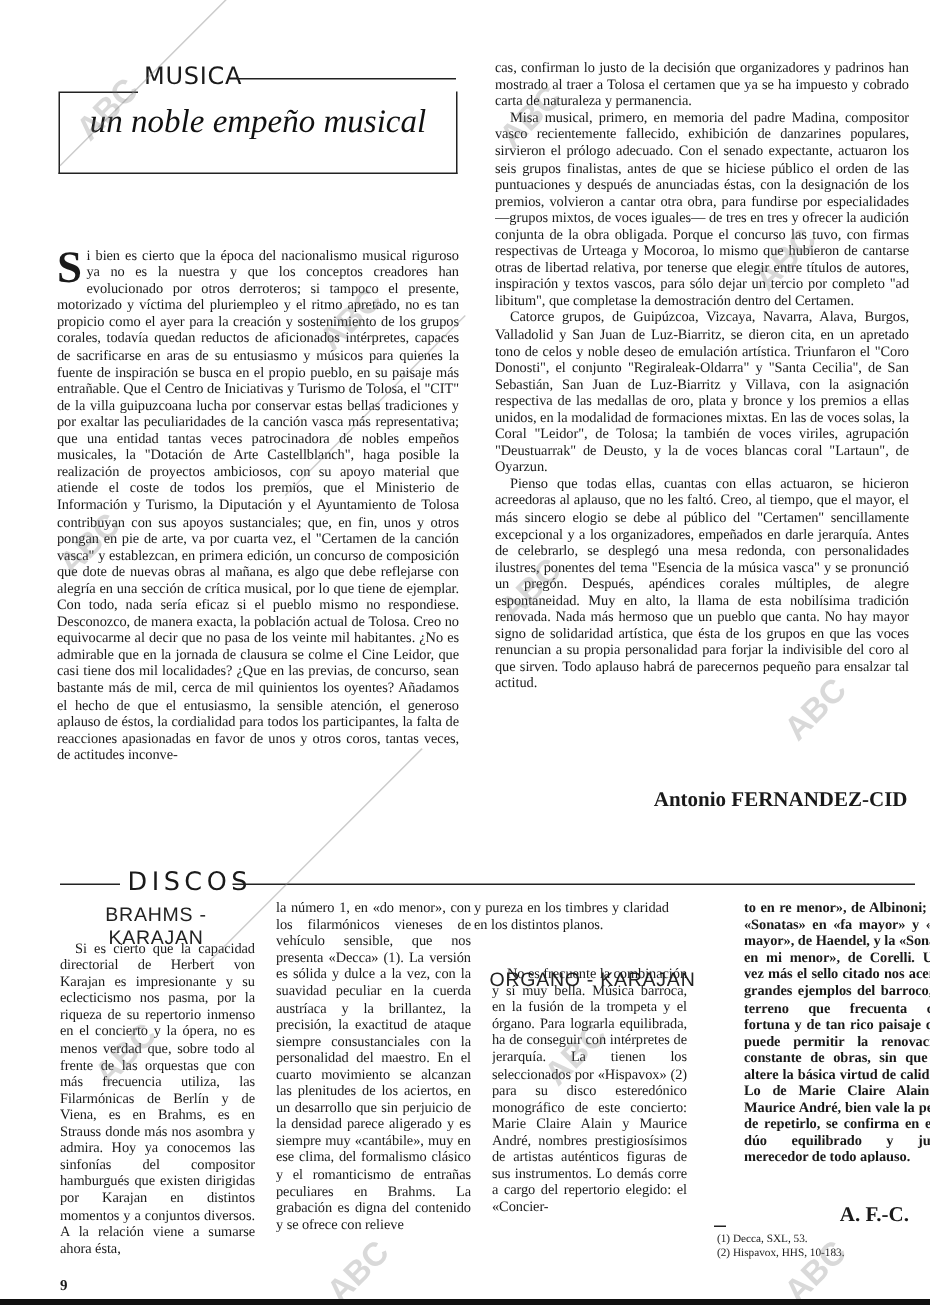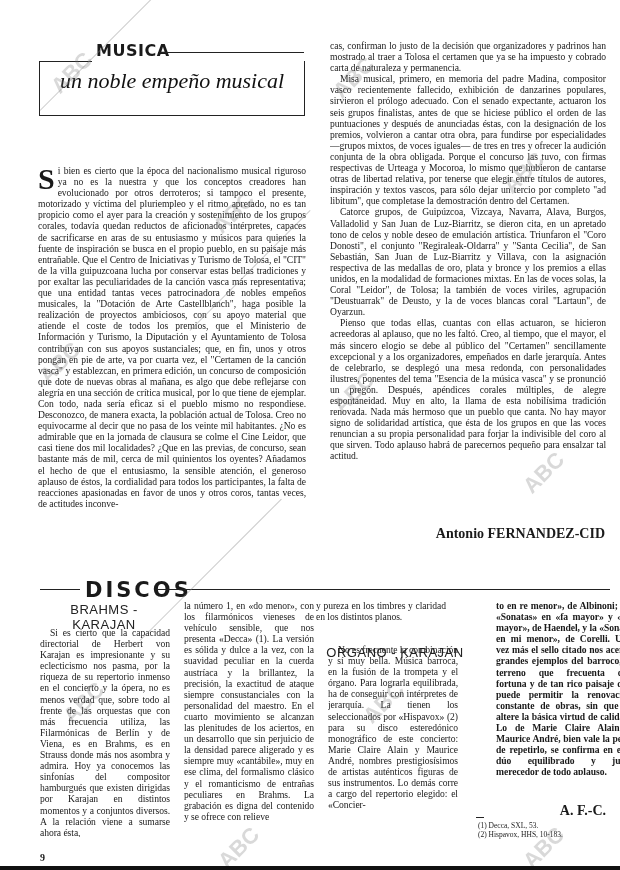--- a/index.html
+++ b/index.html
@@ -1,21 +1,21 @@
 <!DOCTYPE html>
 <html><head>
 <meta charset="utf-8">
 <style>
   html,body{margin:0;padding:0;}
   body{width:620px;height:870px;background:#fff;position:relative;overflow:hidden;color:#1a1a1a;font-family:"Liberation Serif","DejaVu Serif",serif;}
   .abs{position:absolute;}
   .body-text{font-size:9.6px;line-height:11.1px;text-align:justify;letter-spacing:-0.05px;}
   .body-text p{margin:0;text-indent:10px;}
   .body-text p.noindent{text-indent:0;}
-  .section-label{font-family:"DejaVu Sans","Liberation Sans",sans-serif;font-weight:bold;font-size:16px;letter-spacing:0.5px;}
+  .section-label{font-family:"DejaVu Sans","Liberation Sans",sans-serif;font-weight:normal;font-size:16px;letter-spacing:0.5px;}
   .title-box{border:1.5px solid #222;border-top:none;}
   .title-text{font-family:"Liberation Serif",serif;font-style:italic;font-size:22px;line-height:26px;text-align:center;color:#111;}
   .rule{background:#222;height:1px;}
   .sub-head{font-family:"Liberation Sans","DejaVu Sans",sans-serif;font-size:13px;letter-spacing:0.5px;text-align:center;color:#222;}
   .dropcap{float:left;font-size:30px;line-height:24px;font-weight:bold;margin:2px 3px 0 0;}
   .signature{font-weight:bold;font-size:14px;text-align:right;}
   .watermark{position:absolute;font-family:"Liberation Sans",sans-serif;font-size:22px;color:rgba(120,120,120,0.28);transform:rotate(-45deg);font-weight:bold;pointer-events:none;}
   .wm-line{position:absolute;height:1px;background:rgba(140,140,140,0.45);transform-origin:left center;pointer-events:none;}
   .footnote{font-size:7.5px;line-height:9px;}
   .bottom-bar{position:absolute;left:0;bottom:0;width:620px;height:4px;background:#111;}
@@ -37,21 +37,21 @@
 
 <div class="abs body-text" style="left:330px;top:40px;width:276px;height:480px;overflow:hidden;">
   <p class="noindent">cas, confirman lo justo de la decisión que organizadores y padrinos han mostrado al traer a Tolosa el certamen que ya se ha impuesto y cobrado carta de naturaleza y permanencia.</p>
   <p>Misa musical, primero, en memoria del padre Madina, compositor vasco recientemente fallecido, exhibición de danzarines populares, sirvieron el prólogo adecuado. Con el senado expectante, actuaron los seis grupos finalistas, antes de que se hiciese público el orden de las puntuaciones y después de anunciadas éstas, con la designación de los premios, volvieron a cantar otra obra, para fundirse por especialidades —grupos mixtos, de voces iguales— de tres en tres y ofrecer la audición conjunta de la obra obligada. Porque el concurso las tuvo, con firmas respectivas de Urteaga y Mocoroa, lo mismo que hubieron de cantarse otras de libertad relativa, por tenerse que elegir entre títulos de autores, inspiración y textos vascos, para sólo dejar un tercio por completo "ad libitum", que completase la demostración dentro del Certamen.</p>
   <p>Catorce grupos, de Guipúzcoa, Vizcaya, Navarra, Alava, Burgos, Valladolid y San Juan de Luz-Biarritz, se dieron cita, en un apretado tono de celos y noble deseo de emulación artística. Triunfaron el "Coro Donosti", el conjunto "Regiraleak-Oldarra" y "Santa Cecilia", de San Sebastián, San Juan de Luz-Biarritz y Villava, con la asignación respectiva de las medallas de oro, plata y bronce y los premios a ellas unidos, en la modalidad de formaciones mixtas. En las de voces solas, la Coral "Leidor", de Tolosa; la también de voces viriles, agrupación "Deustuarrak" de Deusto, y la de voces blancas coral "Lartaun", de Oyarzun.</p>
   <p>Pienso que todas ellas, cuantas con ellas actuaron, se hicieron acreedoras al aplauso, que no les faltó. Creo, al tiempo, que el mayor, el más sincero elogio se debe al público del "Certamen" sencillamente excepcional y a los organizadores, empeñados en darle jerarquía. Antes de celebrarlo, se desplegó una mesa redonda, con personalidades ilustres, ponentes del tema "Esencia de la música vasca" y se pronunció un pregón. Después, apéndices corales múltiples, de alegre espontaneidad. Muy en alto, la llama de esta nobilísima tradición renovada. Nada más hermoso que un pueblo que canta. No hay mayor signo de solidaridad artística, que ésta de los grupos en que las voces renuncian a su propia personalidad para forjar la indivisible del coro al que sirven. Todo aplauso habrá de parecernos pequeño para ensalzar tal actitud.</p>
 </div>
 <div class="abs signature" style="left:430px;top:526px;width:175px;">Antonio FERNANDEZ-CID</div>
 
 <div class="abs rule" style="left:40px;top:589px;width:40px;"></div>
-<div class="abs section-label" style="left:85px;top:578px;font-size:21px;letter-spacing:3px;">DISCOS</div>
+<div class="abs section-label" style="left:85px;top:578px;font-size:17px;letter-spacing:3px;">DISCOS</div>
 <div class="abs rule" style="left:155px;top:589px;width:455px;"></div>
 
 <div class="abs sub-head" style="left:38px;top:602px;width:132px;">BRAHMS - KARAJAN</div>
 <div class="abs body-text" style="left:40px;top:627px;width:130px;height:210px;overflow:hidden;">
   <p>Si es cierto que la capacidad directorial de Herbert von Karajan es impresionante y su eclecticismo nos pasma, por la riqueza de su repertorio inmenso en el concierto y la ópera, no es menos verdad que, sobre todo al frente de las orquestas que con más frecuencia utiliza, las Filarmónicas de Berlín y de Viena, es en Brahms, es en Strauss donde más nos asombra y admira. Hoy ya conocemos las sinfonías del compositor hamburgués que existen dirigidas por Karajan en distintos momentos y a conjuntos diversos. A la relación viene a sumarse ahora ésta,</p>
 </div>
 <div class="abs body-text" style="left:184px;top:600px;width:130px;height:240px;overflow:hidden;">
   <p class="noindent">la número 1, en «do menor», con los filarmónicos vieneses de vehículo sensible, que nos presenta «Decca» (1). La versión es sólida y dulce a la vez, con la suavidad peculiar en la cuerda austríaca y la brillantez, la precisión, la exactitud de ataque siempre consustanciales con la personalidad del maestro. En el cuarto movimiento se alcanzan las plenitudes de los aciertos, en un desarrollo que sin perjuicio de la densidad parece aligerado y es siempre muy «cantábile», muy en ese clima, del formalismo clásico y el romanticismo de entrañas peculiares en Brahms. La grabación es digna del contenido y se ofrece con relieve</p>
 </div>
 

